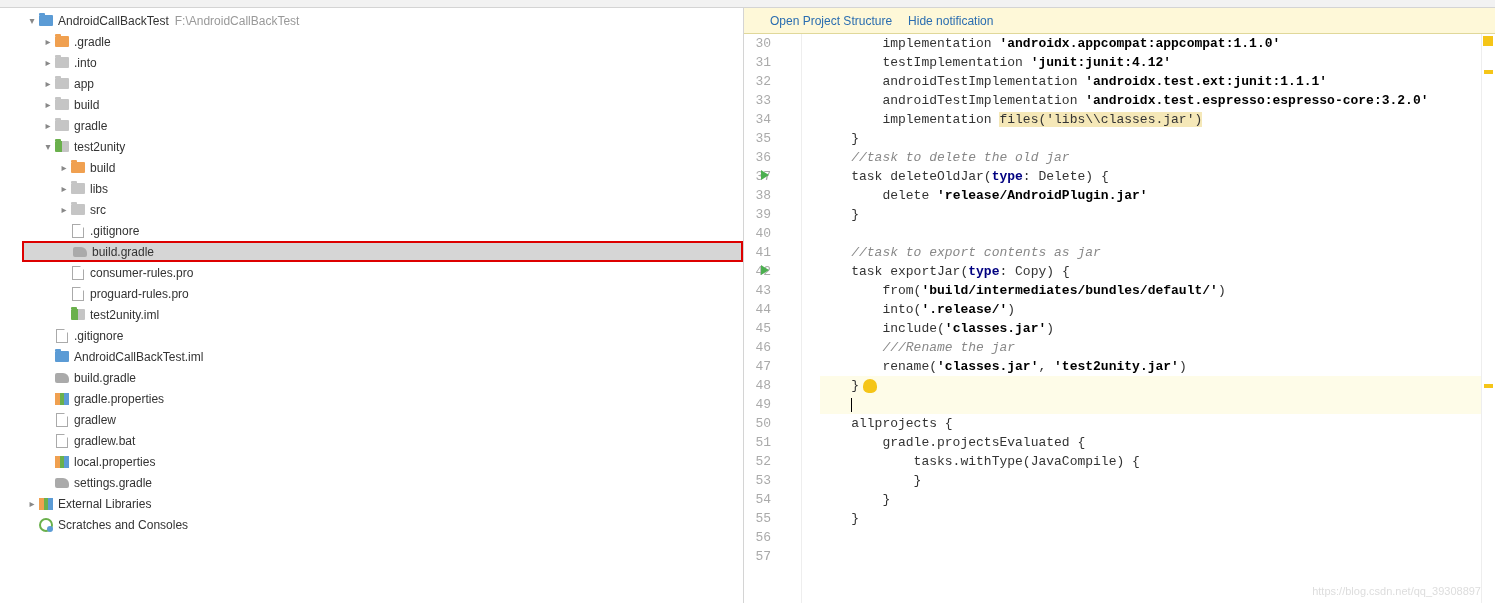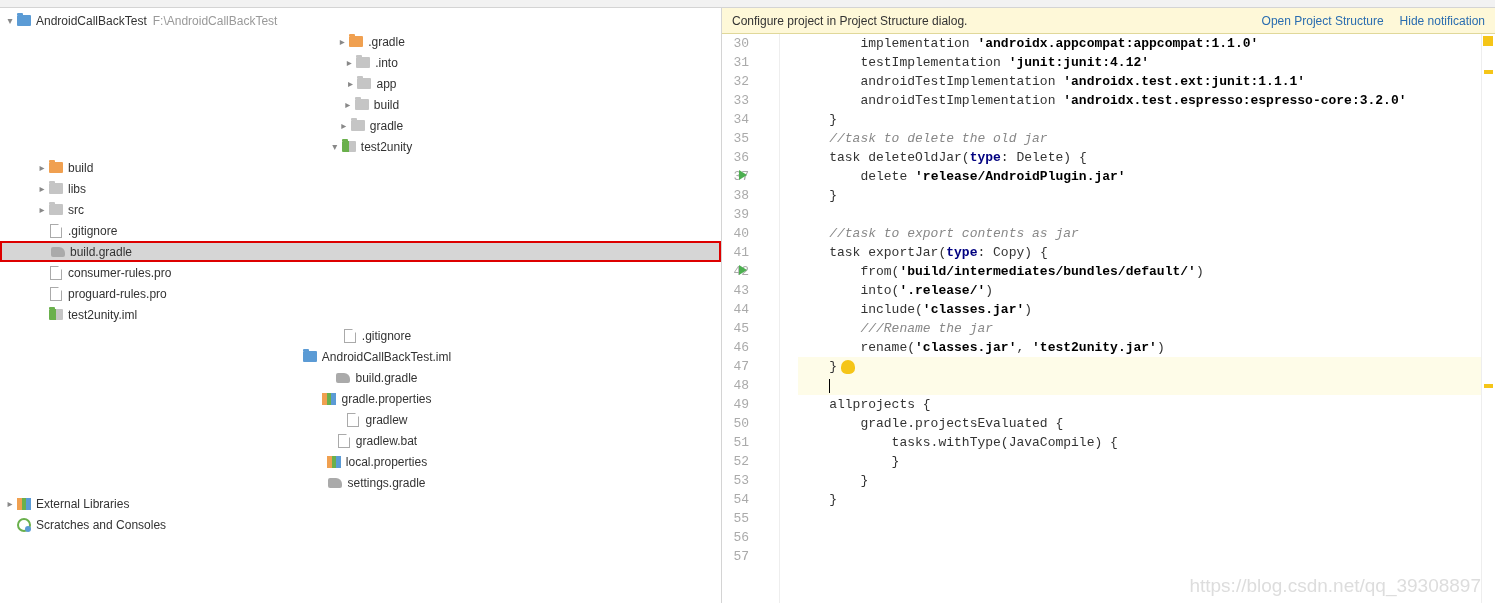--- a/index.html
+++ b/index.html
@@ -1,18 +1,18 @@
 <!DOCTYPE html>
 <html><head>
 <meta charset="utf-8">
 <style>
 * { margin: 0; padding: 0; box-sizing: border-box; }
 body { font-family: "Segoe UI", Arial, sans-serif; font-size: 12px; color: #333; background: #fff; width: 1495px; height: 603px; overflow: hidden; display: flex; flex-direction: column; }
 .top-bar { height: 8px; background: #f2f2f2; border-bottom: 1px solid #d4d4d4; display: flex; align-items: center; padding-left: 8px; }
-.main { flex: 1; display: flex; overflow: hidden; }
+.main { flex: 1; display: flex; overflow: hidden; margin-left: 22px; }
 .tree-panel { width: 722px; background: #fff; border-right: 1px solid #d4d4d4; overflow-y: auto; padding-top: 2px; }
 .tree-row { display: flex; align-items: center; height: 21px; padding-left: 4px; cursor: pointer; white-space: nowrap; }
 .tree-row.hl { border: 2px solid #d00; background: #d6d6d6; }
 .arrow { width: 12px; display: inline-flex; justify-content: center; color: #888; font-size: 10px; }
 .arrow.exp::before { content: "▾"; }
 .arrow.col::before { content: "▸"; }
 .arrow.none::before { content: ""; }
 .tree-icon { width: 16px; height: 16px; display: inline-flex; align-items: center; justify-content: center; margin-right: 4px; }
 .folder { background: #c5c5c5; width: 14px; height: 11px; border-radius: 1px; position: relative; }
 .folder::before { content: ""; position: absolute; top: -2px; left: 0; width: 6px; height: 2px; background: #c5c5c5; border-radius: 1px 1px 0 0; }
@@ -23,21 +23,21 @@
 .folder.mod { background: linear-gradient(90deg,#6ab04c 50%,#c5c5c5 50%); }
 .folder.mod::before { background: #6ab04c; }
 .file-ic { width: 12px; height: 14px; background: #fff; border: 1px solid #aaa; position: relative; }
 .file-ic::after { content: ""; position: absolute; top: -1px; right: -1px; border-style: solid; border-width: 0 4px 4px 0; border-color: transparent #fff transparent transparent; }
 .gradle-ic { width: 14px; height: 10px; background: #aaa; border-radius: 2px 6px 2px 2px; }
 .lib-ic { width: 14px; height: 12px; background: linear-gradient(90deg,#f0a050 33%,#6ab04c 33% 66%,#5b9bd5 66%); }
 .scr-ic { width: 14px; height: 14px; border: 2px solid #6ab04c; border-radius: 50%; position: relative; }
 .scr-ic::after { content: ""; position: absolute; right: -2px; bottom: -2px; width: 6px; height: 6px; background: #5b9bd5; border-radius: 50%; }
 .tree-label { color: #333; }
 .tree-path { color: #999; margin-left: 6px; }
-.ind-0 { padding-left: 4px; } .ind-1 { padding-left: 20px; justify-content: center; } .ind-2 { padding-left: 36px; }
+.ind-0 { padding-left: 4px; } .ind-1 { padding-left: 20px; } .ind-2 { padding-left: 36px; }
 
 .editor-panel { flex: 1; display: flex; flex-direction: column; background: #fff; position: relative; }
 .info-bar { height: 26px; background: #fef8d8; border-bottom: 1px solid #e0d89a; display: flex; align-items: center; padding: 0 10px; font-size: 12px; }
 .info-bar .msg { flex: 1; color: #333; }
 .info-bar .link { color: #2a6db0; margin-left: 16px; cursor: pointer; }
 .code-area { flex: 1; display: flex; font-family: "Courier New", monospace; font-size: 13px; line-height: 19px; overflow: hidden; position: relative; }
 .gutter { width: 58px; background: #fff; border-right: 1px solid #eee; text-align: right; padding-right: 30px; color: #aaa; }
 .gutter-line { height: 19px; position: relative; }
 .run-icon { position: absolute; right: 2px; top: 3px; width: 0; height: 0; border-left: 8px solid #4caf50; border-top: 5px solid transparent; border-bottom: 5px solid transparent; }
 .fold-col { width: 14px; background: #fff; }
@@ -46,21 +46,21 @@
 .code-line { height: 19px; white-space: pre; }
 .code-line.hl-line { background: #fefce8; }
 .c-str { color: #000000; font-weight: bold; }
 .c-cm { color: #888; font-style: italic; }
 .c-hl { background: #f5e8b8; }
 .bulb { width: 14px; height: 14px; background: #f5c518; border-radius: 50% 50% 40% 40%; display: inline-block; vertical-align: middle; margin-left: 4px; }
 .caret { border-left: 1px solid #000; display: inline-block; height: 14px; vertical-align: middle; }
 .err-strip { width: 14px; background: #fff; border-left: 1px solid #eee; position: relative; }
 .err-mark { position: absolute; right: 2px; width: 9px; height: 4px; background: #f5c518; }
 .err-sq { position: absolute; top: 2px; right: 2px; width: 10px; height: 10px; background: #f5c518; }
-.watermark { position: absolute; bottom: 6px; right: 14px; color: #ddd; font-size: 19px; font-family: Arial; padding-left: 8px; }
+.watermark { position: absolute; bottom: 6px; right: 14px; color: #ddd; font-size: 11px; font-family: Arial; padding-left: 8px; }
 </style>
 </head>
 <body>
 
 <div class="top-bar"></div>
 
 <div class="main">
 
   <div class="tree-panel">
     <div class="tree-row ind-0">
@@ -238,21 +238,20 @@
       <span class="arrow none"></span>
       <span class="tree-icon">
           <span class="scr-ic"></span>
         </span>
       <span class="tree-label">Scratches and Consoles</span>
     </div>
   </div>
 
   <div class="editor-panel">
     <div class="info-bar">
-      <span class="msg">Configure project in Project Structure dialog.</span>
       <span class="link">Open Project Structure</span>
       <span class="link">Hide notification</span>
     </div>
     <div class="code-area">
       <div class="gutter" id="gutter">
           <div class="gutter-line">30</div>
           <div class="gutter-line">31</div>
           <div class="gutter-line">32</div>
           <div class="gutter-line">33</div>
           <div class="gutter-line">34</div>
@@ -308,20 +307,21 @@
           <div class="fold-line"></div>
           <div class="fold-line"></div>
           <div class="fold-line"></div>
           <div class="fold-line"></div>
         </div>
       <div class="code-body" id="codebody">
           <div class="code-line"><span>        implementation </span><span class="c-str">'androidx.appcompat:appcompat:1.1.0'</span></div>
           <div class="code-line"><span>        testImplementation </span><span class="c-str">'junit:junit:4.12'</span></div>
           <div class="code-line"><span>        androidTestImplementation </span><span class="c-str">'androidx.test.ext:junit:1.1.1'</span></div>
           <div class="code-line"><span>        androidTestImplementation </span><span class="c-str">'androidx.test.espresso:espresso-core:3.2.0'</span></div>
+          <div class="code-line"><span>        implementation </span><span class="c-hl">files('libs\\classes.jar')</span></div>
           <div class="code-line"><span>    }</span></div>
           <div class="code-line"><span class="c-cm">    //task to delete the old jar</span></div>
           <div class="code-line"><span>    task deleteOldJar(</span><span style="color: rgb(0, 0, 128); font-weight: bold;">type</span><span>: </span><span>Delete</span><span>) {</span></div>
           <div class="code-line"><span>        delete </span><span class="c-str">'release/AndroidPlugin.jar'</span></div>
           <div class="code-line"><span>    }</span></div>
           <div class="code-line"><span></span></div>
           <div class="code-line"><span class="c-cm">    //task to export contents as jar</span></div>
           <div class="code-line"><span>    task exportJar(</span><span style="color: rgb(0, 0, 128); font-weight: bold;">type</span><span>: </span><span>Copy</span><span>) {</span></div>
           <div class="code-line"><span>        from(</span><span class="c-str">'build/intermediates/bundles/default/'</span><span>)</span></div>
           <div class="code-line"><span>        into(</span><span class="c-str">'.release/'</span><span>)</span></div>

